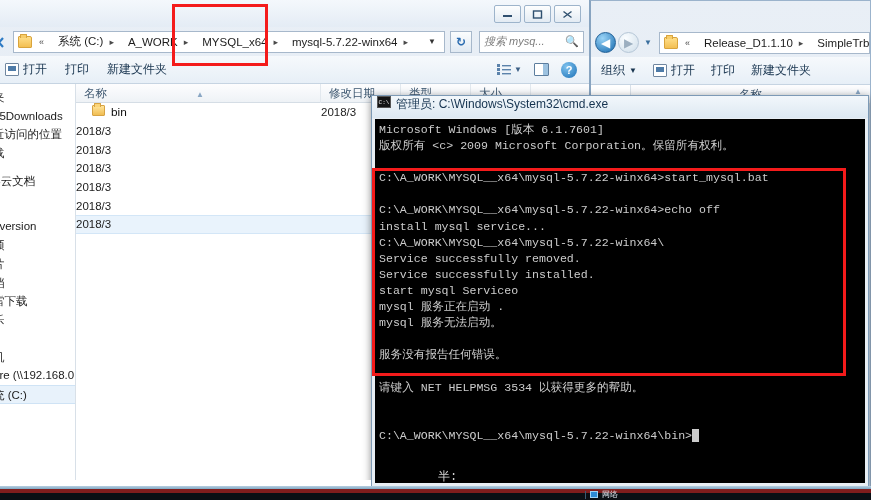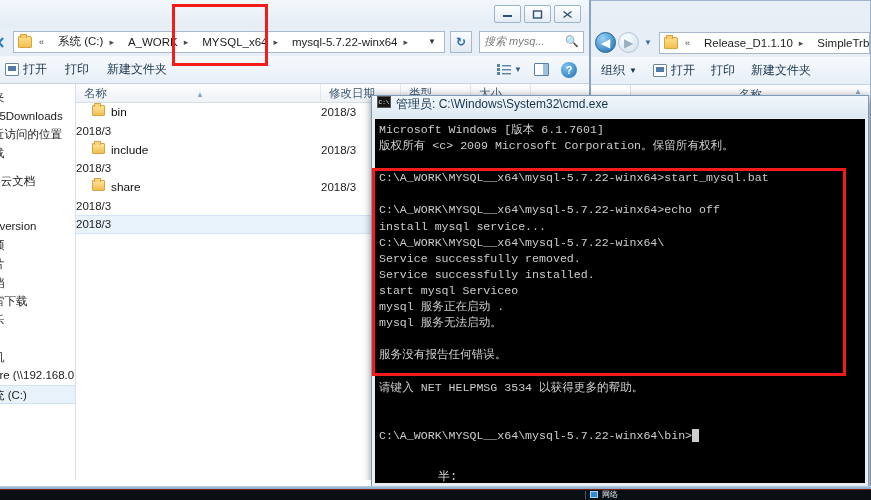--- a/index.html
+++ b/index.html
@@ -240,21 +240,21 @@
   #ime{
     position:absolute; left:438px; top:468px;
     color:#cfcfcf; font-size:12px;
     font-family:"Liberation Mono","DejaVu Sans Mono", monospace;
   }
 
   
   #taskbar{
     position:absolute; left:0; bottom:0; width:871px; height:11px;
     background:#0a0f14;
-    border-top:1px solid #7f1d1d;
+    border-top:4px solid #7f1d1d;
   }
   #taskbarInner{
     position:absolute; left:585px; bottom:0; height:11px;
     display:flex; align-items:center; gap:4px;
     font-size:8px; color:#dfe9f2;
   }
   .tbsep{ width:1px; height:8px; background:#3b5a72; }
   .netico{ width:8px;height:7px;background:#2e8bd6;border:1px solid #9fd2f5; }
   #deskEdge{
     position:absolute; left:0; bottom:11px; width:871px; height:3px;
@@ -380,34 +380,26 @@
           <span class="fname">
             <span class="ic-folder"></span>
             <span>bin</span>
           </span>
           <span class="fdate">2018/3</span>
         </div>
         <div class="frow">
           <span class="fdate">2018/3</span>
         </div>
         <div class="frow">
-          <span class="fname">
-            <span class="ic-folder"></span>
-            <span>include</span>
-          </span>
-          <span class="fdate">2018/3</span>
-        </div>
-        <div class="frow">
-          <span class="fdate">2018/3</span>
-        </div>
-        <div class="frow">
-          <span class="fname">
-            <span class="ic-folder"></span>
-            <span>share</span>
-          </span>
+          <span class="fdate">2018/3</span>
+        </div>
+        <div class="frow">
+          <span class="fdate">2018/3</span>
+        </div>
+        <div class="frow">
           <span class="fdate">2018/3</span>
         </div>
         <div class="frow">
           <span class="fdate">2018/3</span>
         </div>
         <div class="frow sel">
           <span class="fdate">2018/3</span>
         </div>
       </div>
     </div>

